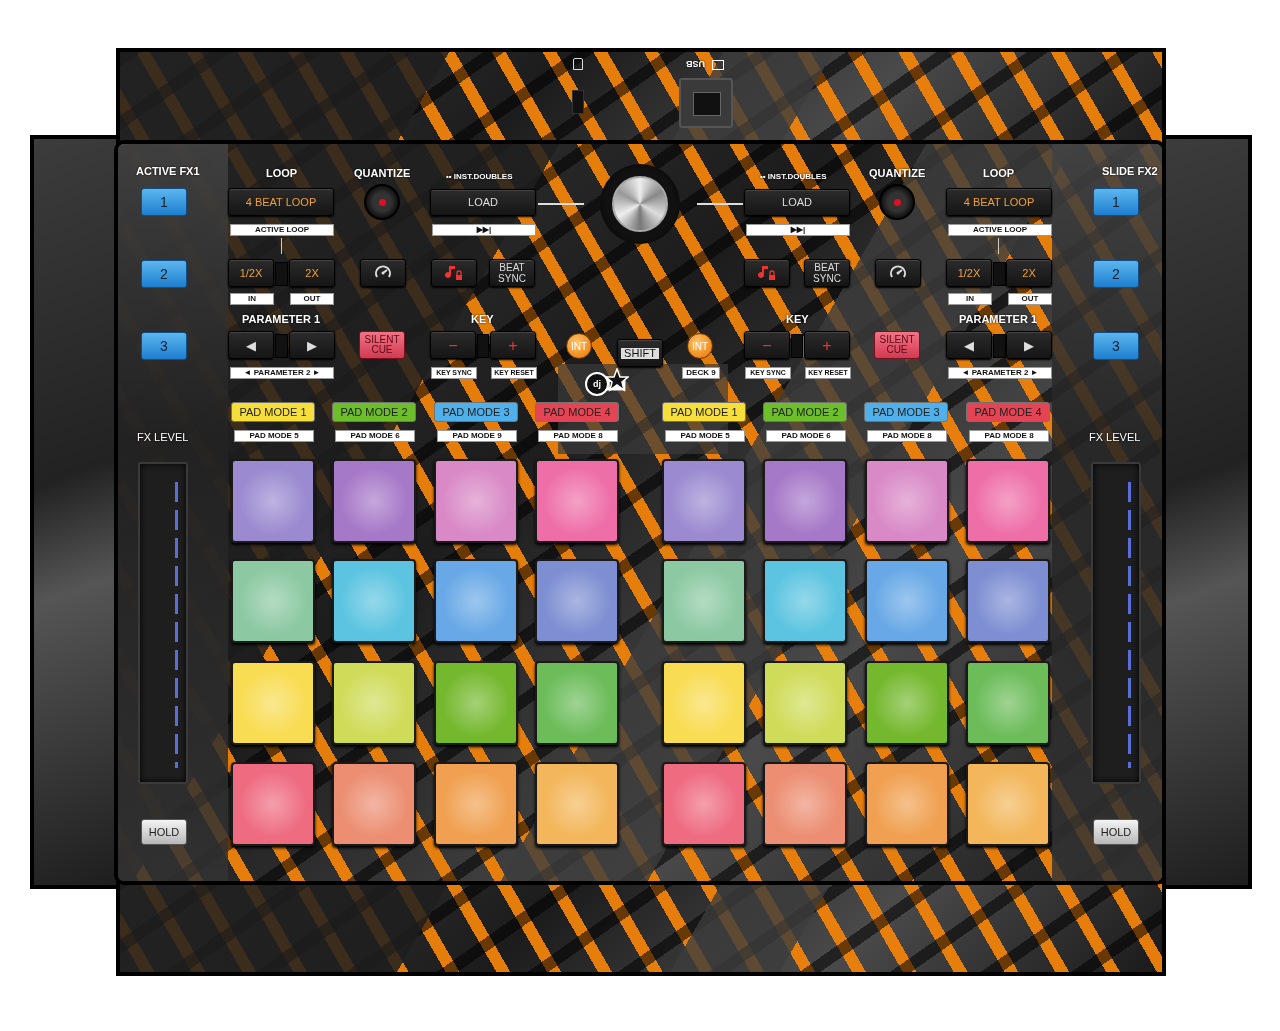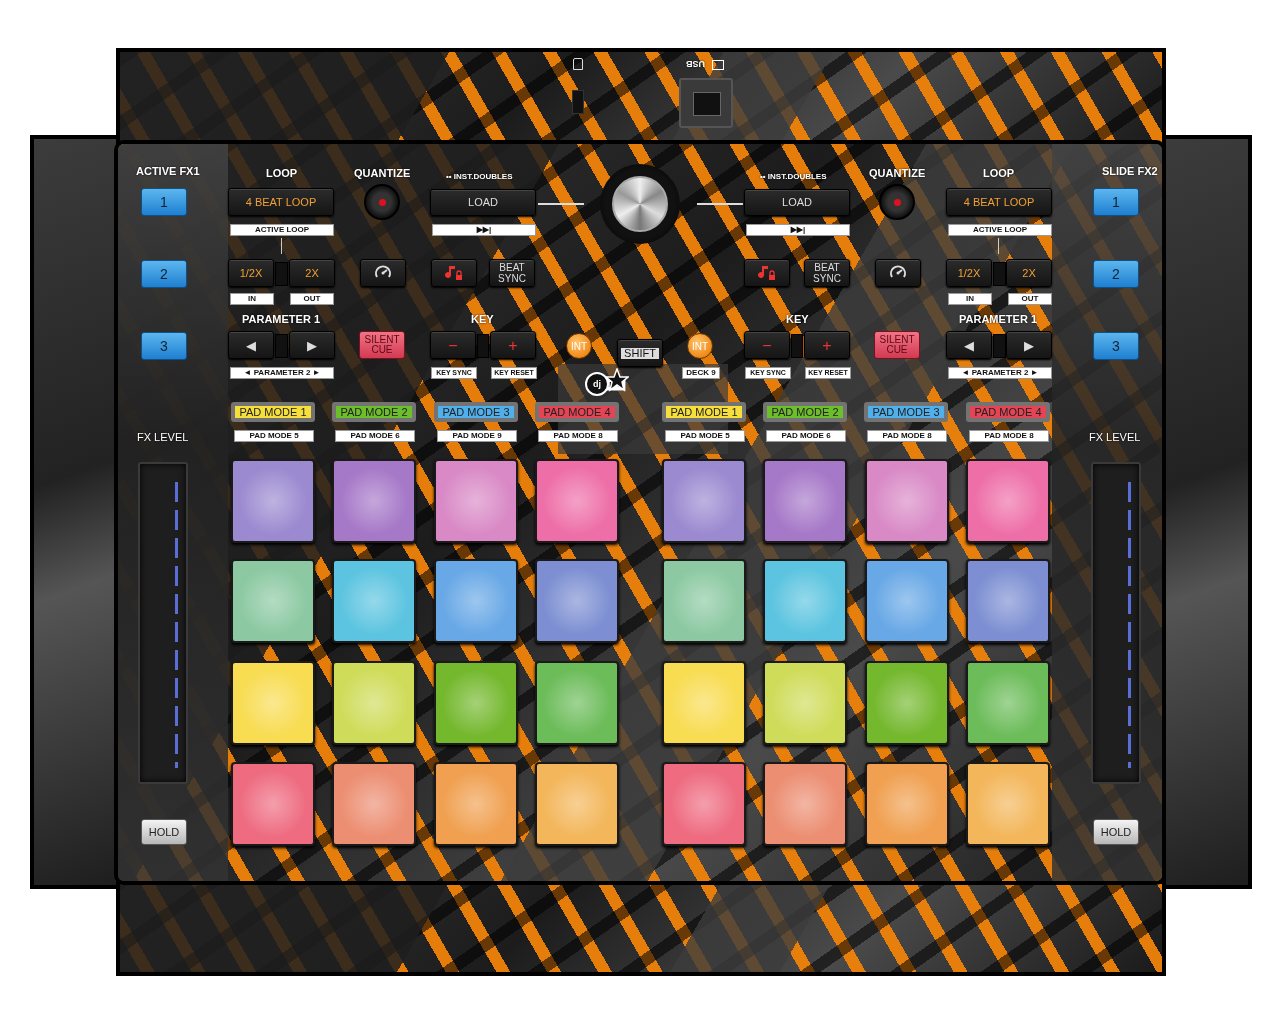--- a/index.html
+++ b/index.html
@@ -15,21 +15,21 @@
     background:
       linear-gradient(120deg, rgba(30,30,30,.85) 0 30%, transparent 30% 55%, rgba(60,60,60,.8) 55% 65%, transparent 65%),
       repeating-linear-gradient(-35deg, transparent 0 40px, rgba(0,0,0,.55) 40px 52px);}
   .dark-art{position:absolute;inset:0;background:linear-gradient(160deg,#3c3c3c 0%,#222 45%,#555 60%,#1e1e1e 100%);}
   .label{position:absolute;color:#fff;font-weight:bold;font-size:11px;text-align:center;white-space:nowrap;text-shadow:0 0 2px #000;}
   .tag{position:absolute;background:#fff;color:#111;font-weight:bold;font-size:8px;text-align:center;line-height:10px;height:10px;border:1px solid #999;white-space:nowrap;}
   .btn{position:absolute;background:linear-gradient(#2b2b2b,#151515);border:1px solid #000;border-radius:3px;box-shadow:inset 0 1px 0 #444,0 1px 2px #000;color:#ddd;font-size:11px;display:flex;align-items:center;justify-content:center;text-align:center;box-sizing:border-box;line-height:11px;}
   .btn.orange{color:#f2a033;}
   .blue{position:absolute;width:46px;height:28px;background:linear-gradient(#5cb6ee,#1e7fd0);border:1px solid #0f4f8a;border-radius:3px;color:#123;font-size:14px;display:flex;align-items:center;justify-content:center;box-sizing:border-box;}
   .red-btn{position:absolute;background:linear-gradient(#f27384,#d23a52);border:1px solid #7a1020;border-radius:3px;color:#5a0a15;font-size:10px;line-height:10px;display:flex;align-items:center;justify-content:center;text-align:center;box-sizing:border-box;}
-  .mode{position:absolute;width:84px;height:20px;border-radius:3px;border:4px solid #737373;font-size:11px;display:flex;align-items:center;justify-content:center;box-sizing:border-box;color:#222;}
+  .mode{position:absolute;width:84px;height:20px;border-radius:3px;border:1px solid #737373;font-size:11px;display:flex;align-items:center;justify-content:center;box-sizing:border-box;color:#222;}
   .pad{position:absolute;width:84px;height:84px;border-radius:4px;border:2px solid #1a1a1a;box-sizing:border-box;box-shadow:0 2px 3px #000;}
   .int{position:absolute;width:26px;height:26px;border-radius:50%;background:radial-gradient(circle at 40% 35%,#ffc46b,#f08a1a 70%,#b95f00);border:1px solid #6a3400;color:#fff;font-size:10px;display:flex;align-items:center;justify-content:center;box-sizing:border-box;}
   .quant{position:absolute;width:36px;height:36px;border-radius:50%;background:radial-gradient(circle,#333 40%,#111 70%,#000);border:2px solid #000;box-sizing:border-box;}
   .quant::after{content:"";position:absolute;left:13px;top:13px;width:7px;height:7px;border-radius:50%;background:#e01020;}
   .fader{position:absolute;width:50px;height:322px;background:#1e1e1e;border:2px solid #3a3a3a;border-radius:3px;box-sizing:border-box;box-shadow:inset 0 0 6px #000;}
   .fader .marks{position:absolute;right:8px;top:18px;bottom:14px;width:3px;background:repeating-linear-gradient(#5a6fd6 0 20px,transparent 20px 28px);}
   .hold{position:absolute;width:46px;height:26px;background:linear-gradient(#f4f4f4,#b8b8b8);border:1px solid #555;border-radius:3px;color:#222;font-size:11px;display:flex;align-items:center;justify-content:center;box-sizing:border-box;}
   .slider-gap{position:absolute;background:#111;border:1px solid #000;box-sizing:border-box;}
   .jog{position:absolute;width:80px;height:80px;border-radius:50%;background:radial-gradient(circle,#111 60%,#000);}
   .jog .knob{position:absolute;left:12px;top:12px;width:56px;height:56px;border-radius:50%;background:conic-gradient(#eee,#888,#ddd,#777,#eee,#999,#eee);border:2px solid #aaa;box-sizing:border-box;}

